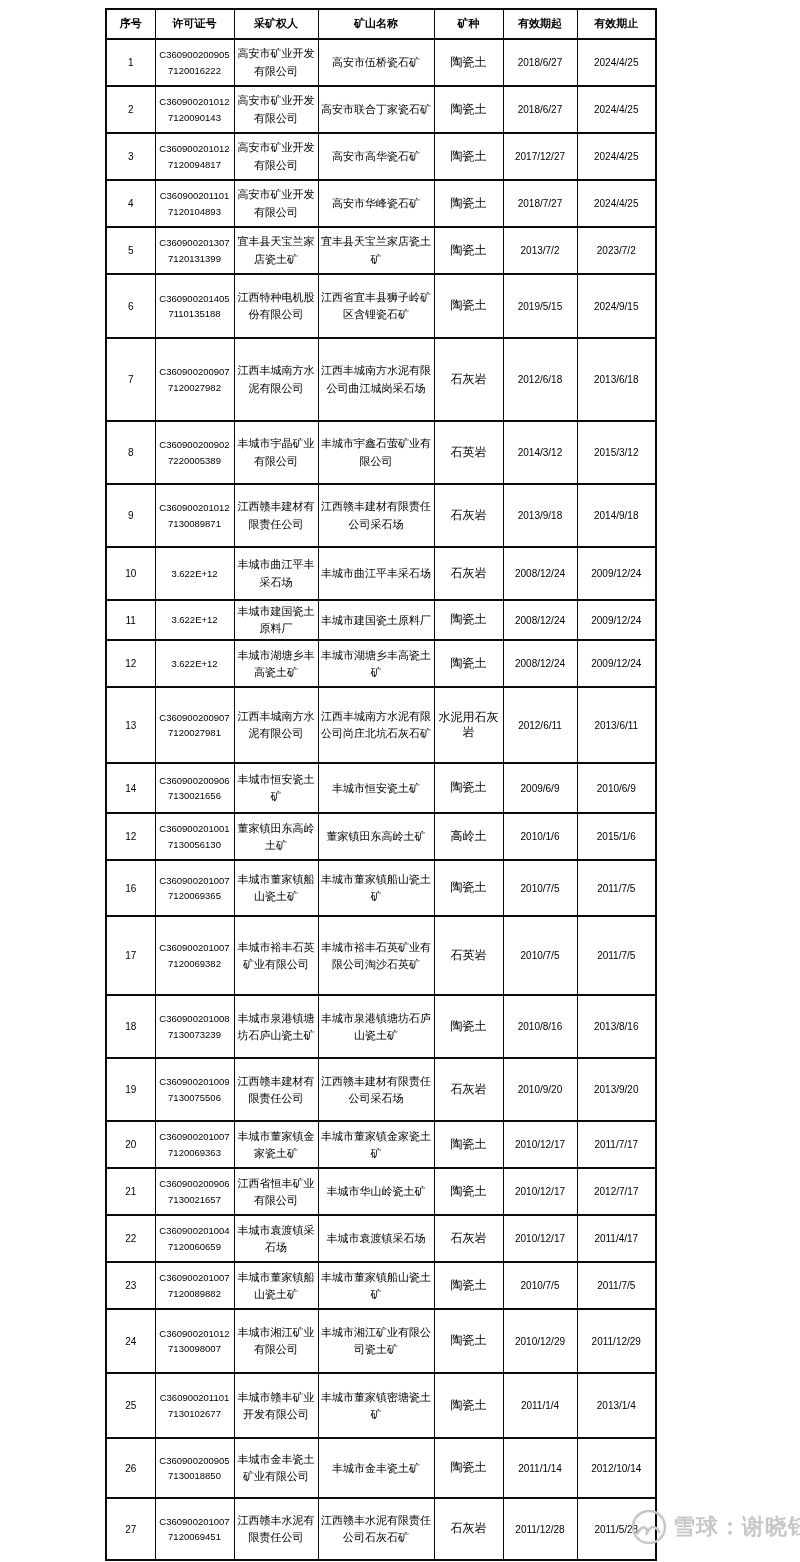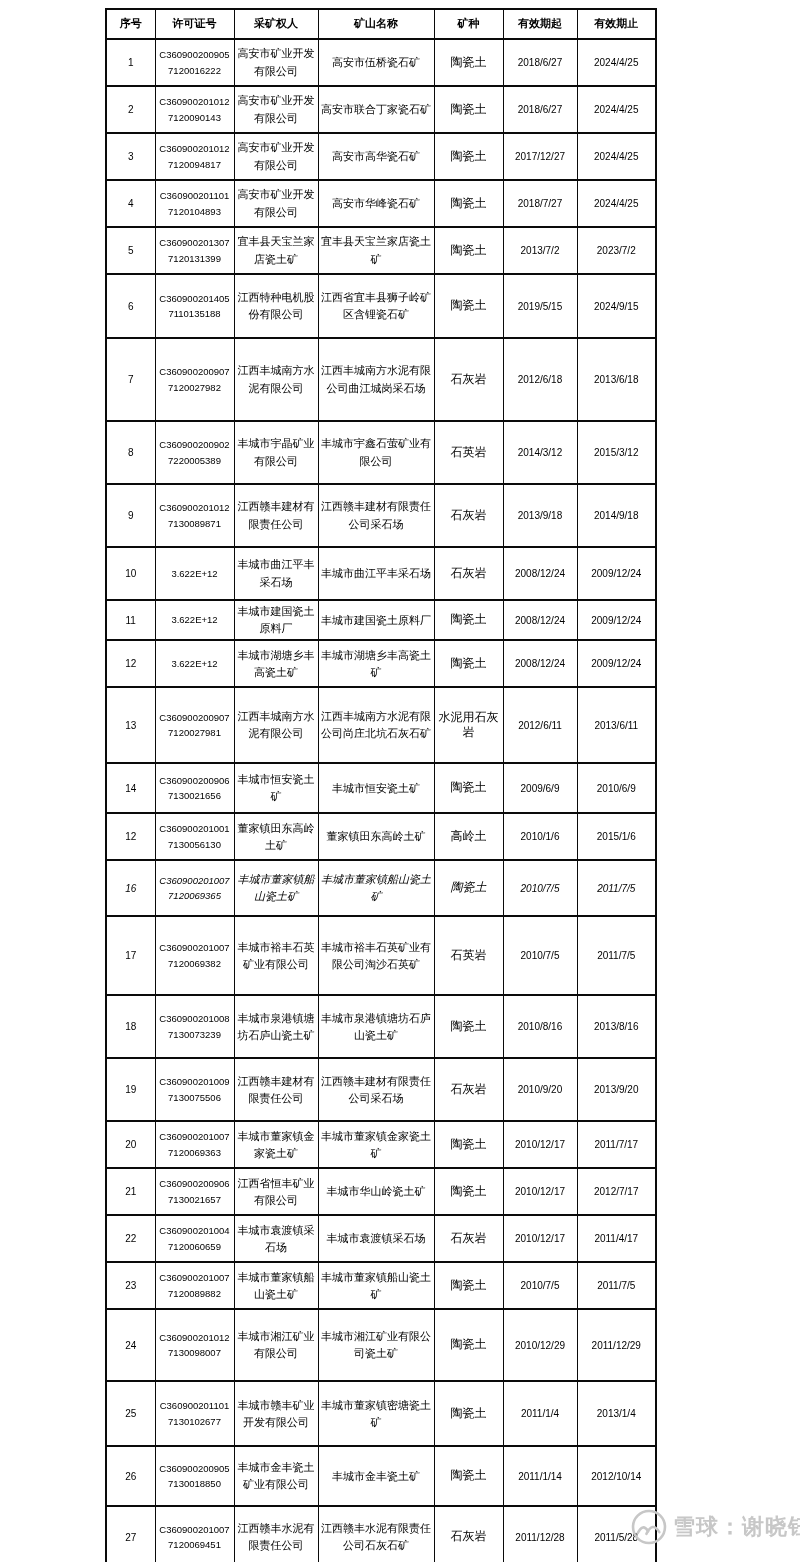--- a/index.html
+++ b/index.html
@@ -207,21 +207,21 @@
         </tr>
         <tr class="align-left" style="height: 47px;">
           <td class="c-seq">12</td>
           <td class="c-license">C360900201001 7130056130</td>
           <td class="c-owner">董家镇田东高岭土矿</td>
           <td class="c-mine">董家镇田东高岭土矿</td>
           <td class="c-mineral">高岭土</td>
           <td class="c-start">2010/1/6</td>
           <td class="c-end">2015/1/6</td>
         </tr>
-        <tr class="align-left" style="height: 56px; font-style: italic;">
+        <tr class="align-left" style="height: 56px;">
           <td class="c-seq">16</td>
           <td class="c-license">C360900201007 7120069365</td>
           <td class="c-owner">丰城市董家镇船山瓷土矿</td>
           <td class="c-mine">丰城市董家镇船山瓷土矿</td>
           <td class="c-mineral">陶瓷土</td>
           <td class="c-start">2010/7/5</td>
           <td class="c-end">2011/7/5</td>
         </tr>
         <tr class="align-left" style="height: 79px;">
           <td class="c-seq">17</td>
@@ -279,21 +279,21 @@
         </tr>
         <tr class="align-left" style="height: 47px; border-radius: 8px;">
           <td class="c-seq">23</td>
           <td class="c-license">C360900201007 7120089882</td>
           <td class="c-owner">丰城市董家镇船山瓷土矿</td>
           <td class="c-mine">丰城市董家镇船山瓷土矿</td>
           <td class="c-mineral">陶瓷土</td>
           <td class="c-start">2010/7/5</td>
           <td class="c-end">2011/7/5</td>
         </tr>
-        <tr class="align-left" style="height: 72px;">
+        <tr class="align-left" style="height: 64px;">
           <td class="c-seq">24</td>
           <td class="c-license">C360900201012 7130098007</td>
           <td class="c-owner">丰城市湘江矿业有限公司</td>
           <td class="c-mine">丰城市湘江矿业有限公司瓷土矿</td>
           <td class="c-mineral">陶瓷土</td>
           <td class="c-start">2010/12/29</td>
           <td class="c-end">2011/12/29</td>
         </tr>
         <tr class="align-left" style="height: 65px;">
           <td class="c-seq">25</td>

